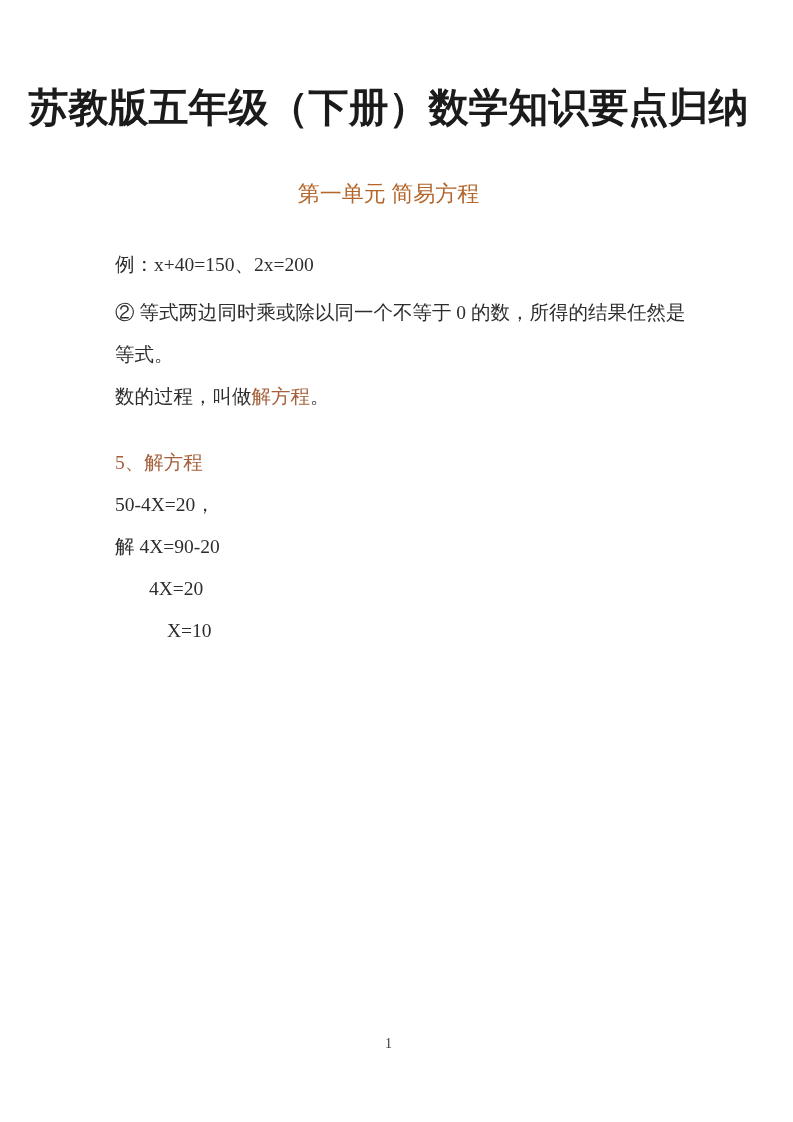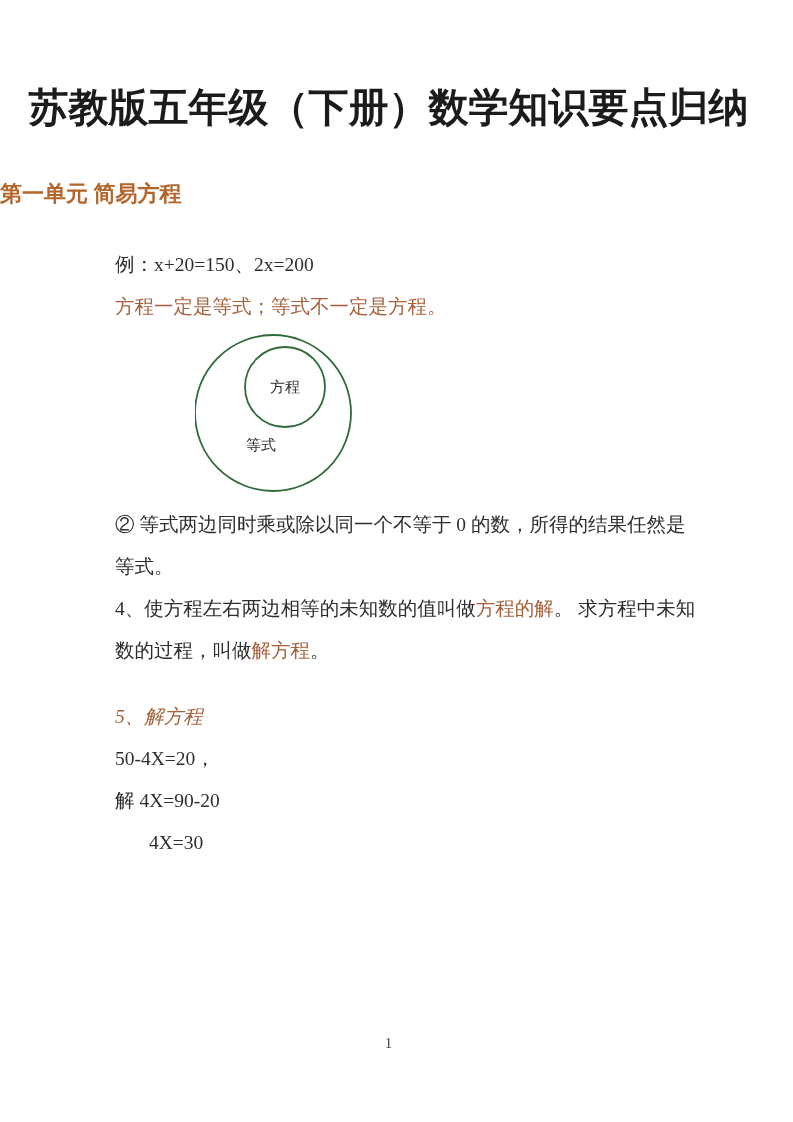--- a/index.html
+++ b/index.html
@@ -18,24 +18,24 @@
     margin: 0 20px;
     padding-top: 84px;
     text-align: center;
     font-size: 40px;
     line-height: 48px;
     font-weight: bold;
     color: var(--title-text, #1b1b1b);
   }
   .section-heading {
     margin-top: 48px;
-    text-align: left;
+    text-align: center;
     font-size: 22px;
     line-height: 28px;
-    font-weight: bold;
+    font-weight: normal;
     color: var(--heading-accent, #b4652b);
   }
   .content {
     margin: 36px 90px 0 115px;
     font-size: 19.5px;
     color: var(--body-text, #2d2d2d);
   }
   .bodyline {
     line-height: 42px;
     white-space: pre;
@@ -67,41 +67,32 @@
 
 <div class="page">
 
   <div class="title">苏教版五年级（下册）数学知识要点归纳</div>
 
   <div class="section-heading">第一单元 简易方程</div>
 
   <div class="content">
 
     <div id="lines-before">
-        <div class="bodyline"><span class="plain">例：x+20=150、2x=200</span></div>
-        <div class="bodyline"><span class="accent">方程一定是等式；等式不一定是方程。</span></div>
+        <div class="bodyline"><span class="plain">例：x+40=150、2x=200</span></div>
       </div>
 
-    <div class="diagram">
-      <svg width="320" height="166" viewBox="0 0 320 166">
-        <circle cx="78" cy="81" r="78" fill="none" class="outer-circle" stroke-width="1.8" stroke="#2f6b38"></circle>
-        <circle cx="90" cy="55" r="40" fill="none" class="inner-circle" stroke-width="1.8" stroke="#2f6b38"></circle>
-        <text x="90" y="60" text-anchor="middle">方程</text>
-        <text x="66" y="118" text-anchor="middle">等式</text>
-      </svg>
-    </div>
 
     <div id="lines-after" class="after-diagram">
         <div class="bodyline"><span class="plain">② 等式两边同时乘或除以同一个不等于 0 的数，所得的结果任然是</span></div>
         <div class="bodyline"><span class="plain">等式。</span></div>
-        <div class="bodyline"><span class="plain">4、使方程左右两边相等的未知数的值叫做</span><span class="accent">方程的解</span><span class="plain">。 求方程中未知</span></div>
         <div class="bodyline"><span class="plain">数的过程，叫做</span><span class="accent">解方程</span><span class="plain">。</span></div>
-        <div class="bodyline" style="margin-top: 24px; font-style: italic;"><span class="accent">5、解方程</span></div>
+        <div class="bodyline" style="margin-top: 24px;"><span class="accent">5、解方程</span></div>
         <div class="bodyline"><span class="plain">50-4X=20，</span></div>
         <div class="bodyline"><span class="plain">解 4X=90-20</span></div>
-        <div class="bodyline" style="padding-left: 34px;"><span class="plain">4X=30</span></div>
+        <div class="bodyline" style="padding-left: 34px;"><span class="plain">4X=20</span></div>
+        <div class="bodyline" style="padding-left: 52px;"><span class="plain">X=10</span></div>
       </div>
 
   </div>
 
   <div class="page-number">1</div>
 
 </div>
 
 </body></html>

